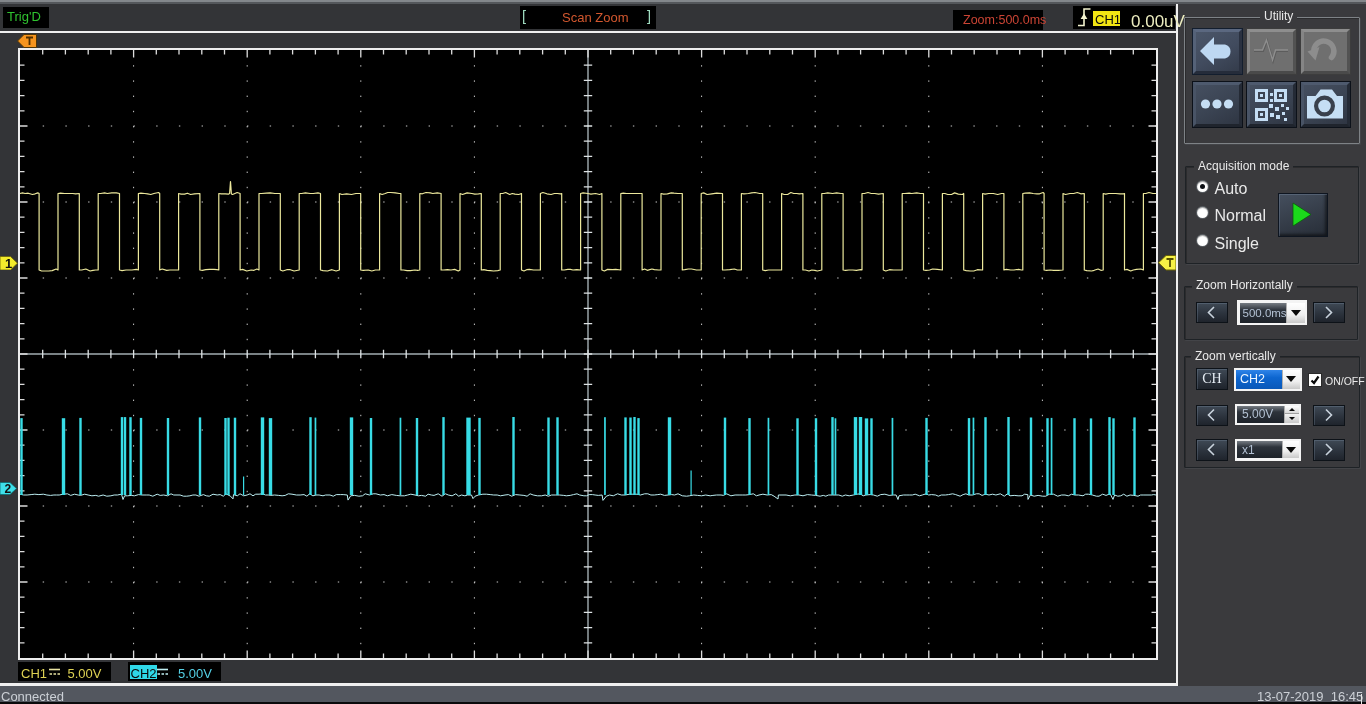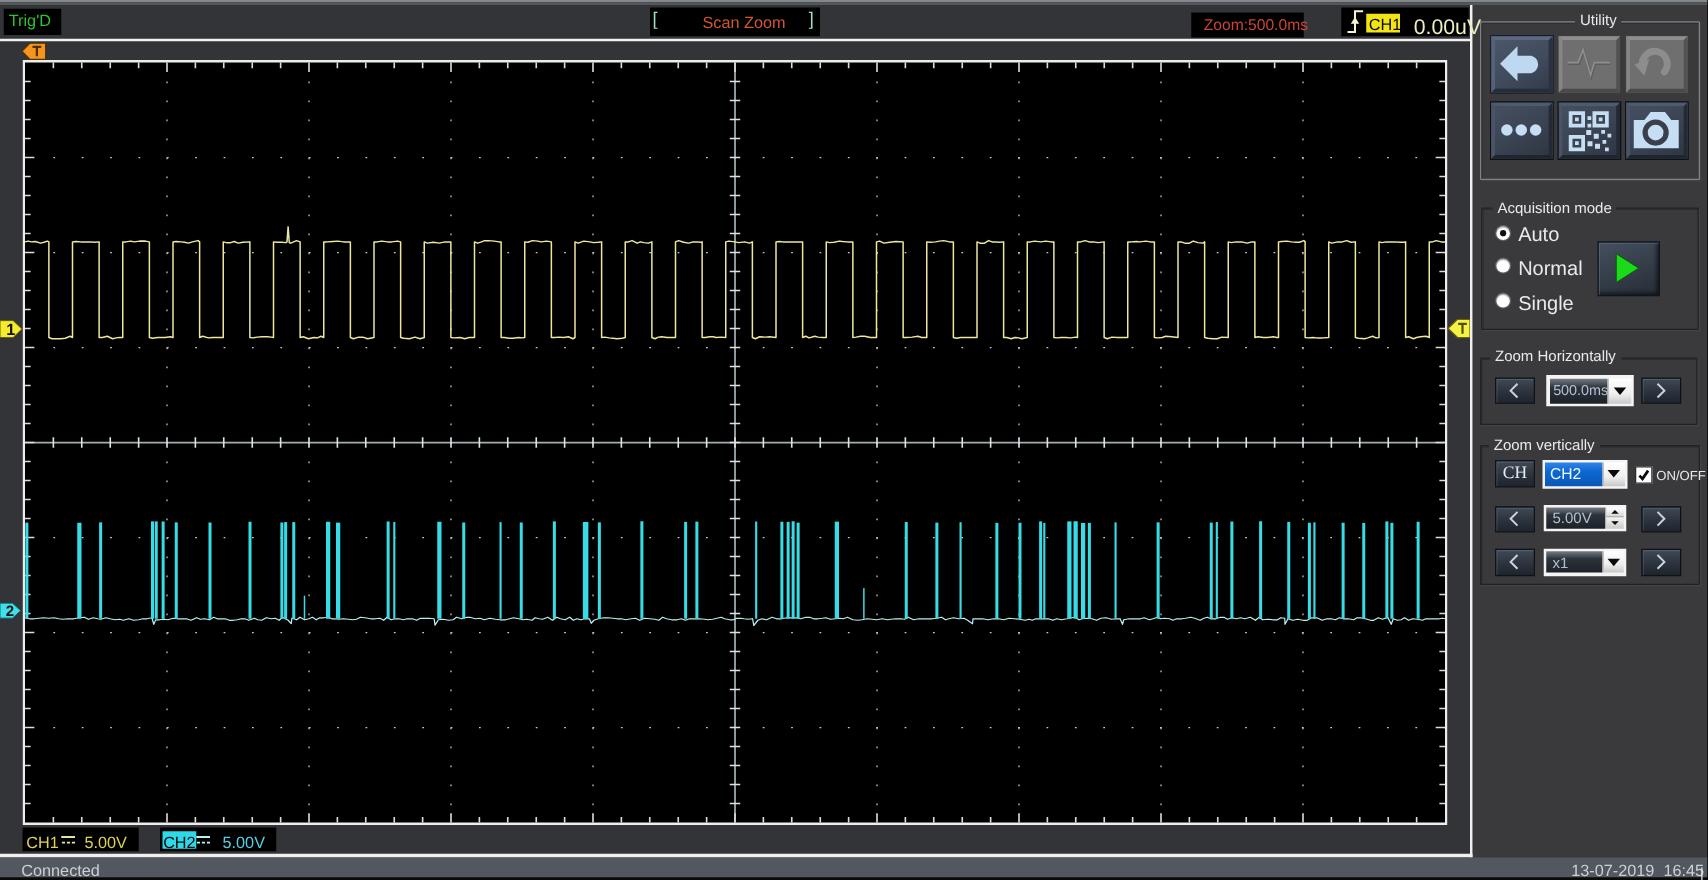--- a/index.html
+++ b/index.html
@@ -167,21 +167,21 @@
   <div class="abs" style="left:129.5px;top:664.5px;width:27px;height:14.5px;background:#2fd8e8"></div>
   <div class="abs" style="left:130.5px;top:666px;font-size:13px;color:#0a0a0a">CH2</div>
   <svg class="abs" style="left:156px;top:668px" width="13" height="8">
     <path d="M1 1.5 H12" stroke="#bfeef2" stroke-width="1.6"></path>
     <path d="M1.5 6 H4 M5.5 6 H8 M9.5 6 H12" stroke="#bfeef2" stroke-width="1.4"></path>
   </svg>
   <div class="abs" style="left:178px;top:666px;font-size:13px;color:#54cfe4">5.00V</div>
 
   <div class="abs" style="left:0;top:686px;width:1366px;height:16px;background:#53575f"></div>
   <div class="abs" style="left:0;top:702px;width:1366px;height:2px;background:#0a0a0b"></div>
-  <div class="abs" style="left:17px;top:688.5px;font-size:13px;color:#ccd0d6">Connected</div>
+  <div class="abs" style="left:1px;top:688.5px;font-size:13px;color:#ccd0d6">Connected</div>
   <div class="abs" style="left:1257px;top:689px;font-size:13px;color:#ccd0d6">13-07-2019&nbsp; 16:45</div>
   <div class="abs" style="left:1360.5px;top:694px;width:1.5px;height:10px;background:#e8e8e8"></div>
 
   <div class="grp light" style="left:1184px;top:16.5px;width:174px;height:125px"></div>
   <div class="grplbl" style="left:1260px;top:9px">Utility</div>
 
   <div class="bigbtn" style="left:1192.5px;top:28.5px;border-top-color:#5b6880;border-left-color:#556278;border-bottom-color:#252c3a;border-right-color:#2a3140;background:linear-gradient(150deg,#4b5669 0%,#414b5e 55%,#343c4b 100%);box-shadow:0 0 0 1px #131e2e"></div>
   <svg class="abs" style="left:1199px;top:35px" width="36" height="32">
     <path d="M1 16 L15 2 V9.5 H26 A7.2 7.2 0 0 1 26 23.5 H15 V30 Z" fill="#bed8f2"></path>
   </svg>

